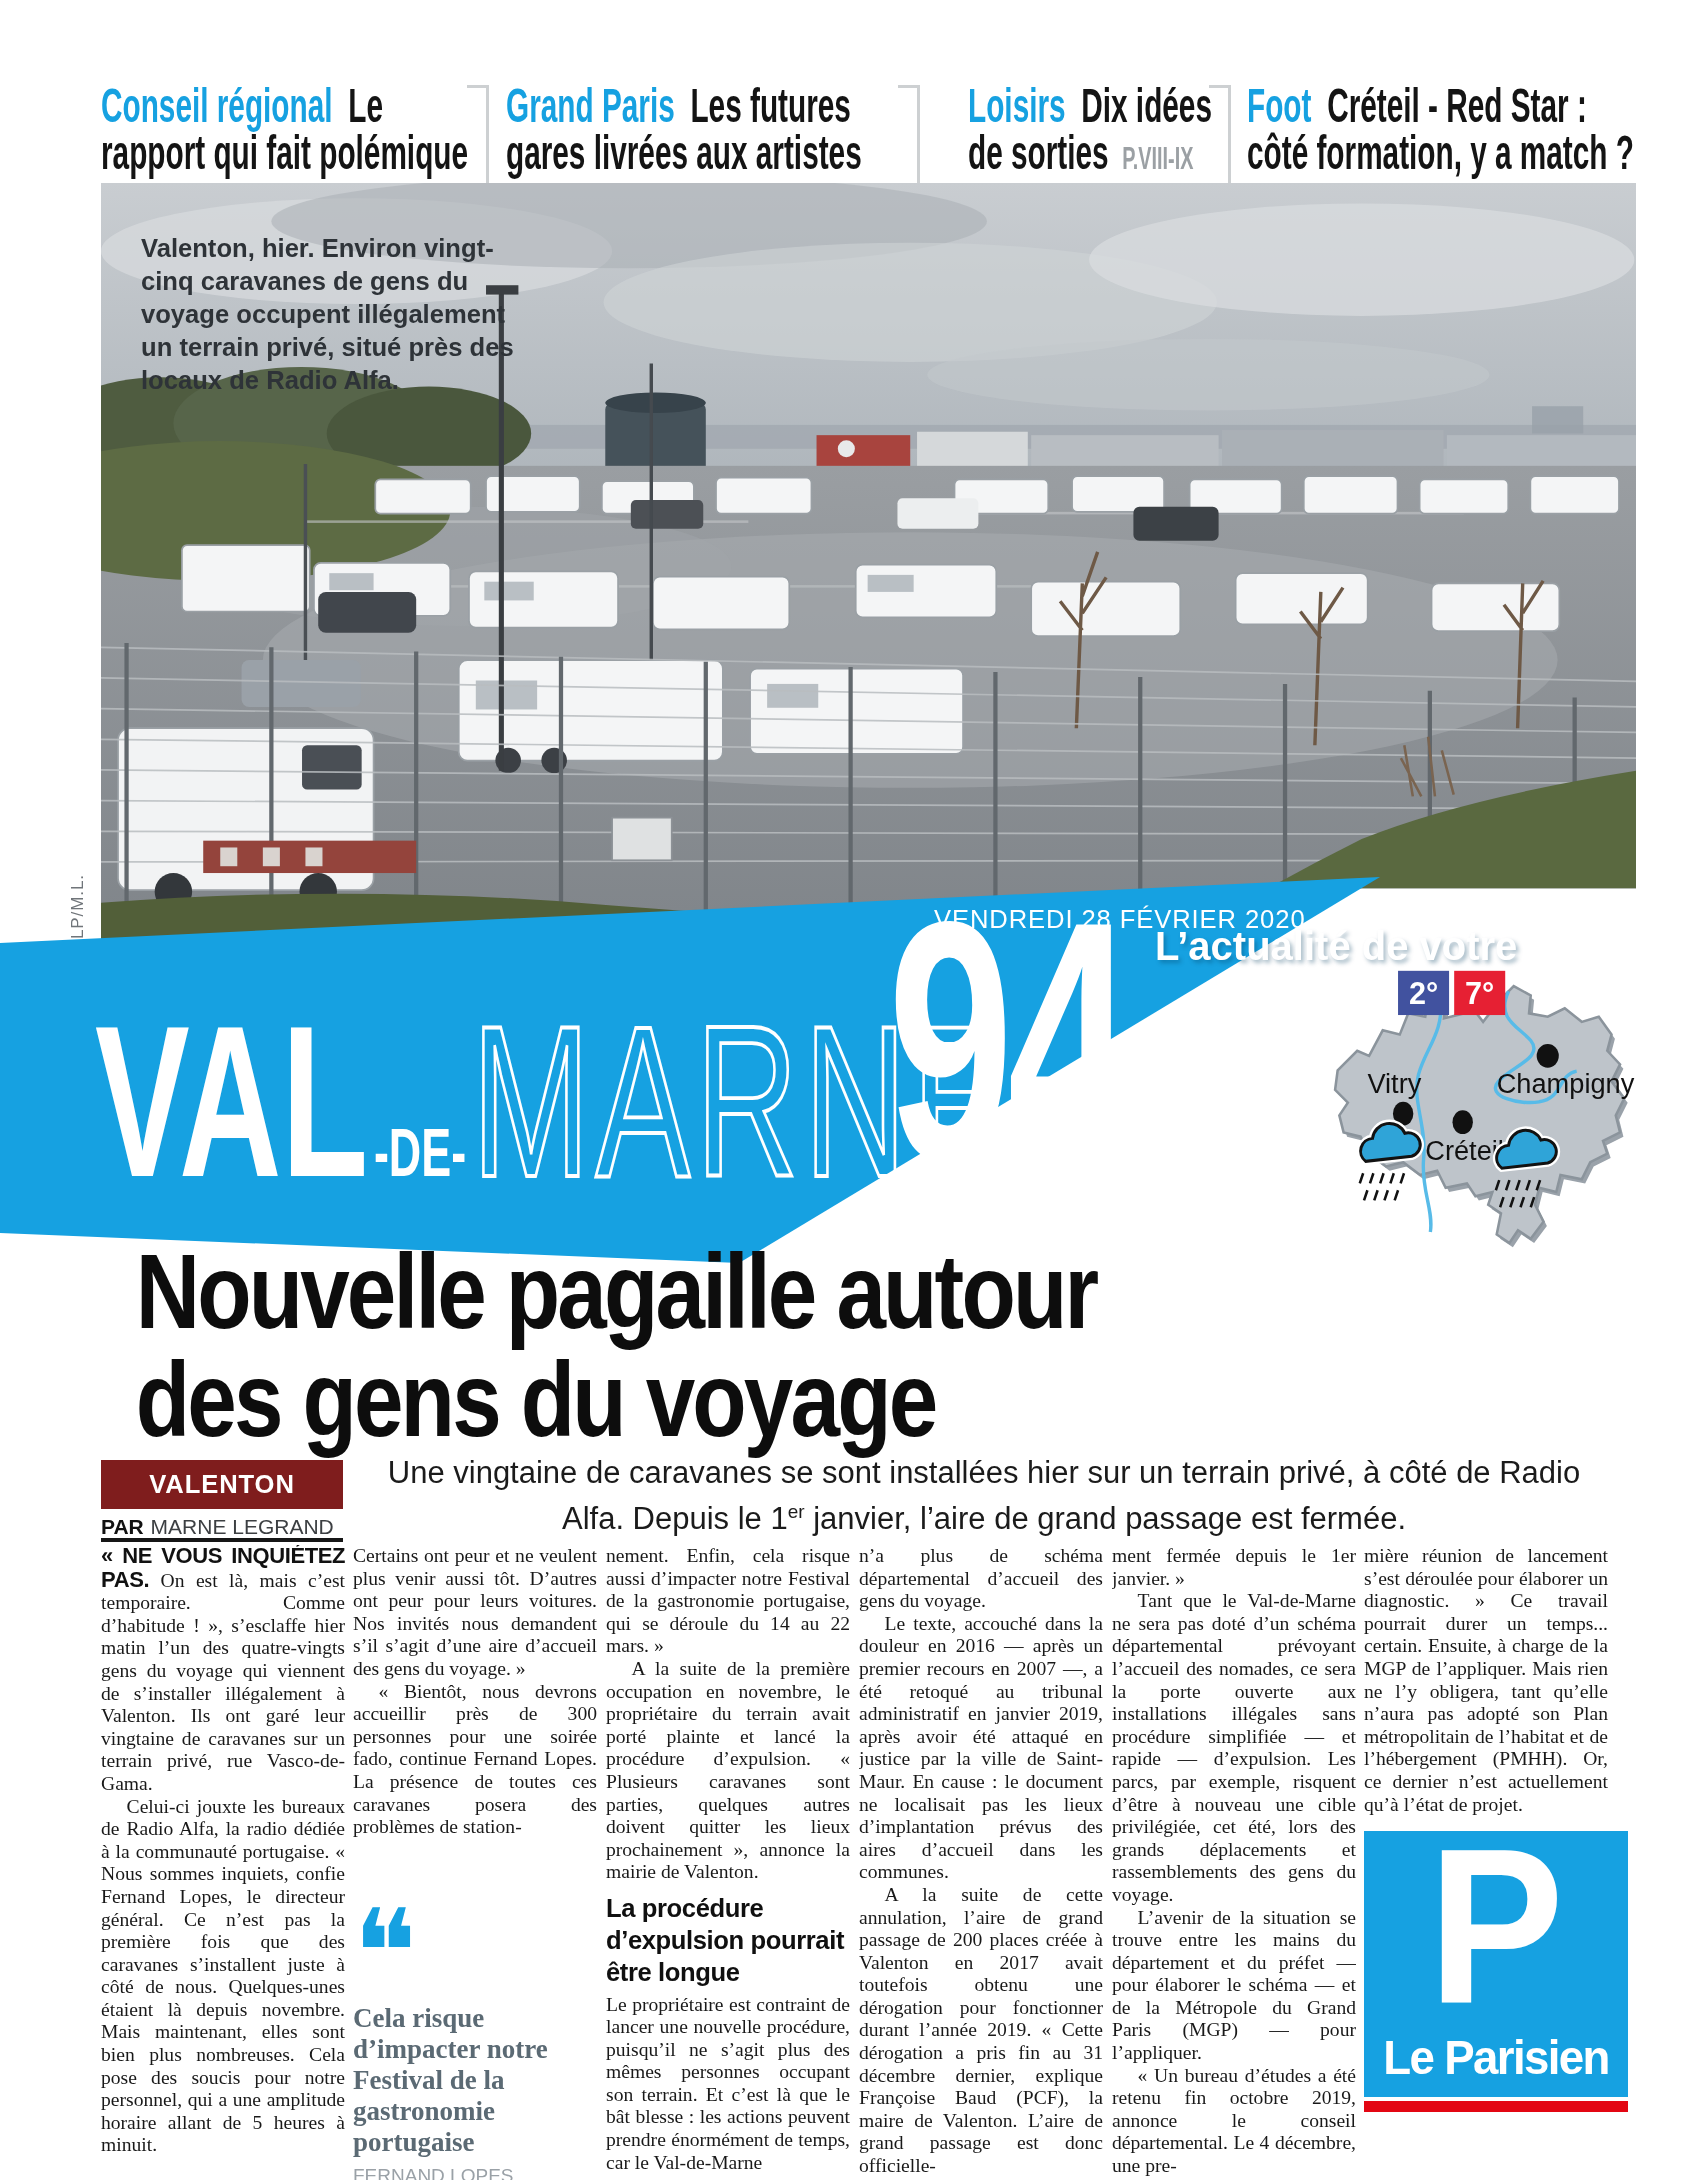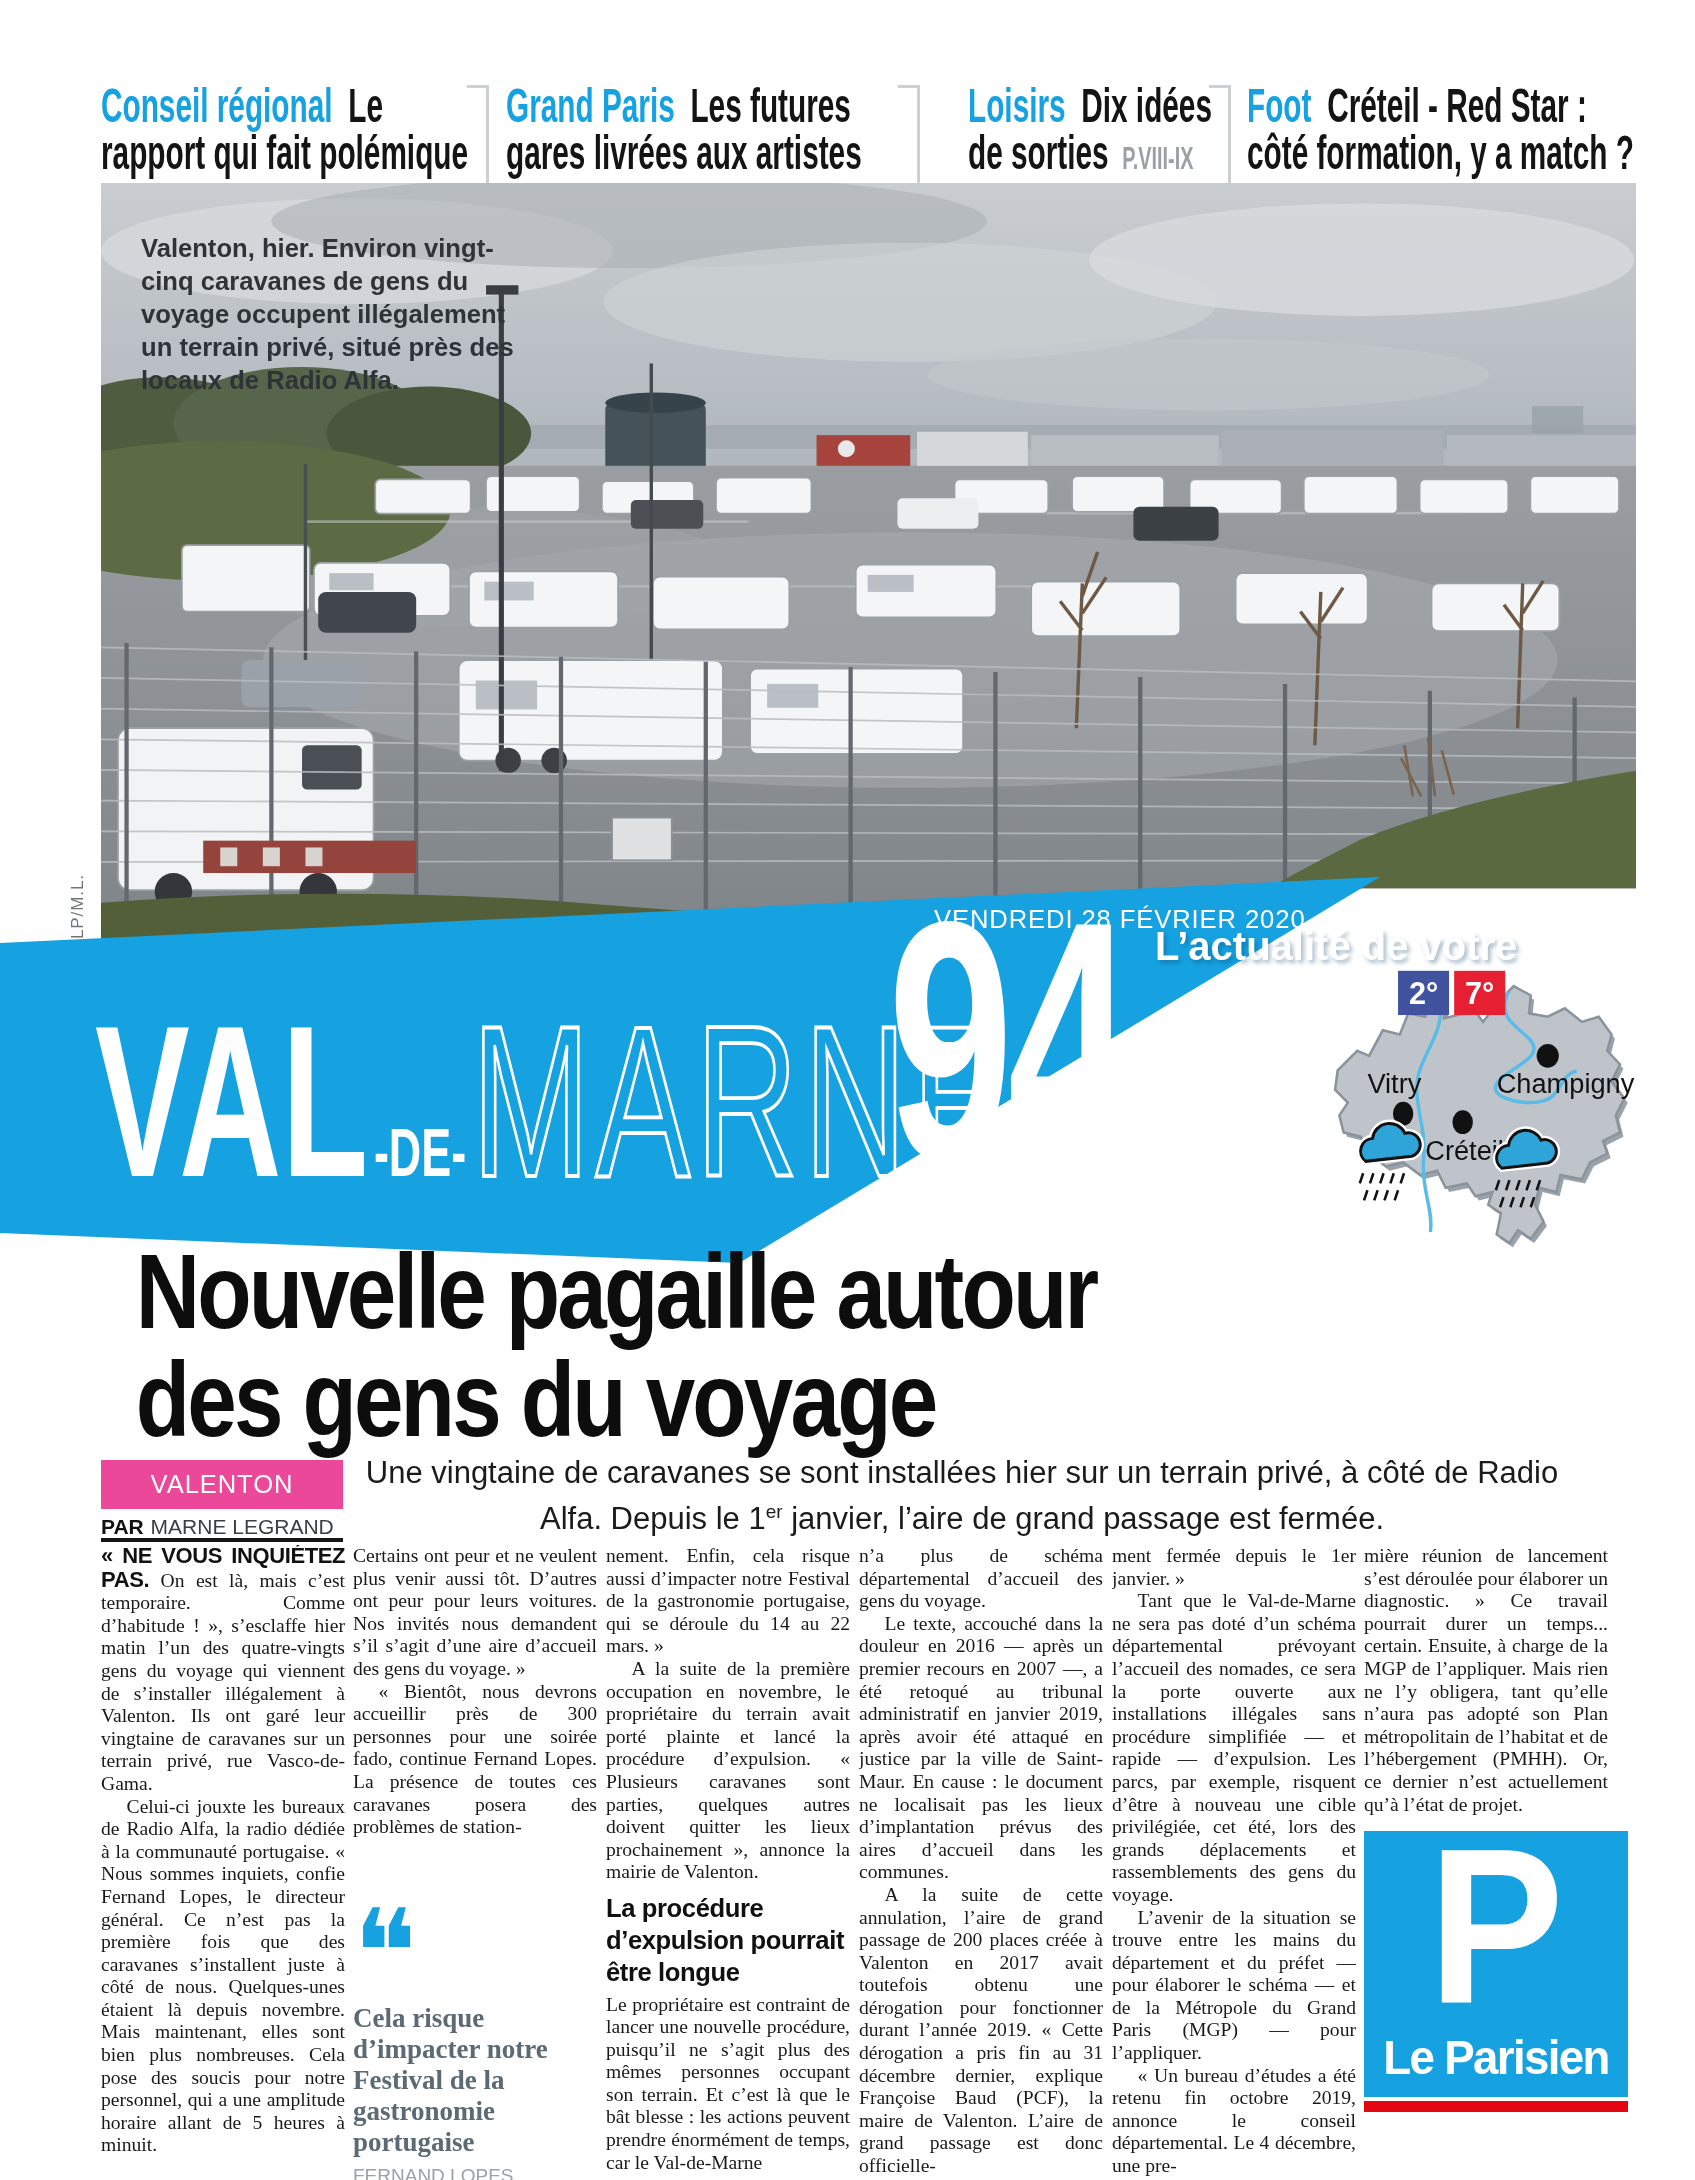--- a/index.html
+++ b/index.html
@@ -48,27 +48,27 @@
   .region .marne{font-size:215px;line-height:183px;font-weight:400;letter-spacing:8.5px;
           color:rgba(255,255,255,0);-webkit-text-stroke:3.8px #ffffff;}
 
   
   .weather{position:absolute;left:1316px;top:947px;width:341px;height:313px;z-index:2;}
 
   
   .headline{position:absolute;left:0;top:1237px;width:1696px;text-align:left;
             font-weight:bold;color:#0d0d0d;font-size:106px;line-height:108px;letter-spacing:-3.4px;}
   .headline span{display:block;transform:scaleX(.84);}
-  .standfirst{position:absolute;left:336px;top:1453px;width:1252px;text-align:center;
+  .standfirst{position:absolute;left:358px;top:1453px;width:1252px;text-align:center;
               font-size:31px;line-height:39px;color:#1b1b1b;}
   .standfirst sup{font-size:19px;}
 
   
-  .loctag{position:absolute;left:101px;top:1460px;width:242px;height:49px;background:#ec4899;
-          color:#fff;font-weight:normal;font-size:25.6px;letter-spacing:0.9px;
+  .loctag{position:absolute;left:101px;top:1460px;width:242px;height:49px;background:#7f1d1d;
+          color:#fff;font-weight:bold;font-size:25.6px;letter-spacing:0.9px;
           display:flex;align-items:center;justify-content:center;}
   .byline{position:absolute;left:101px;top:1515px;font-size:21px;color:#3c3f42;}
   .byline b{color:#111;margin-right:6.8px;}
   .byrule{position:absolute;left:101px;top:1538px;width:242px;height:4.3px;background:#161616;}
 
   
   .col{position:absolute;top:1545px;width:244px;font-family:"Liberation Serif",serif;
        font-size:19.6px;line-height:22.6px;text-align:justify;color:#191919;overflow:hidden;}
   .c1{left:101px;height:630px;} .c2{left:353px;height:358px;} .c3{left:606px;height:630px;}
   .c4{left:859px;height:630px;} .c5{left:1112px;height:634px;} .c6{left:1364px;height:286px;}

